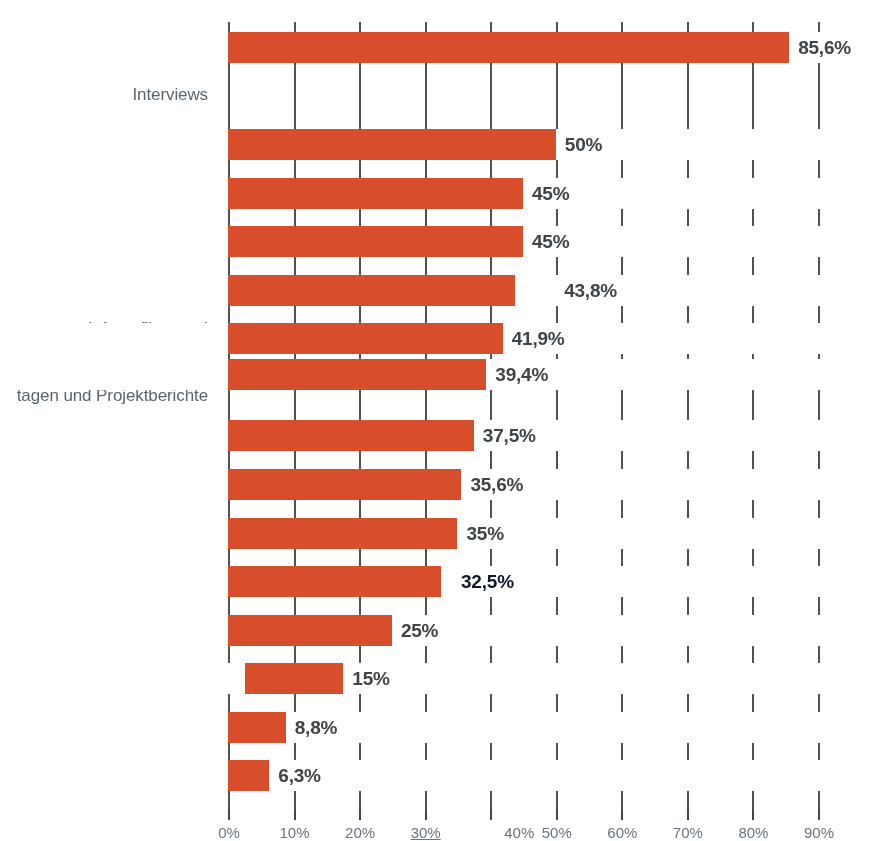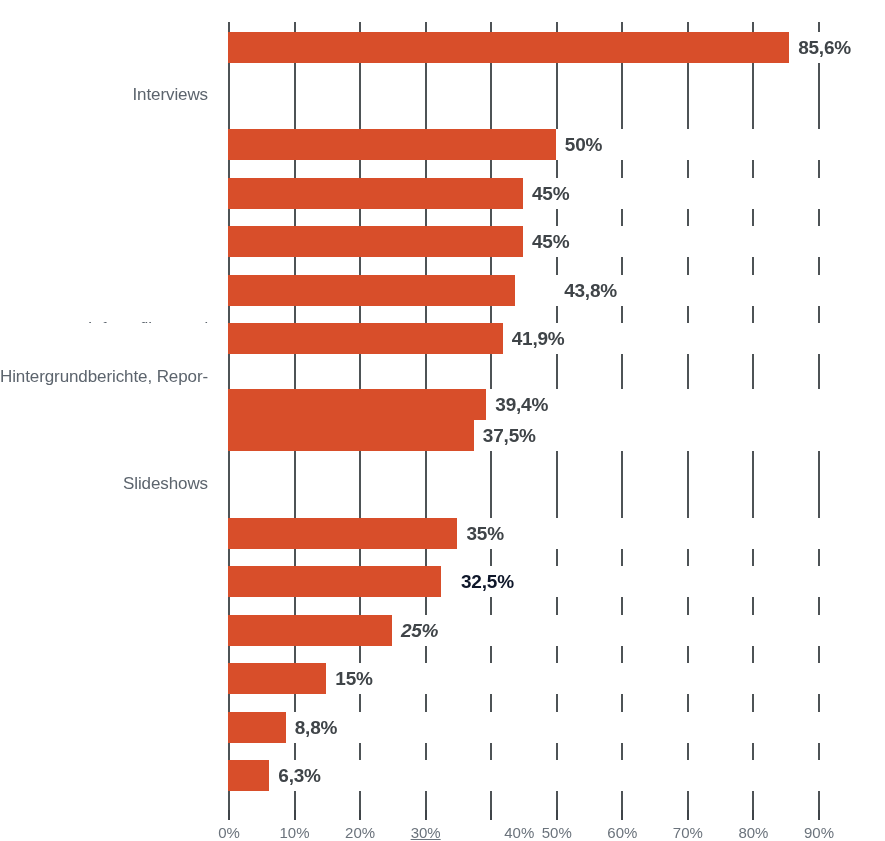--- a/index.html
+++ b/index.html
@@ -229,46 +229,51 @@
         <div class="row" style="top: 242.75px;">
           <div class="row-mask"></div>
           <div class="bar" style="width: 287.133px; background-color: rgb(216, 78, 42);"></div>
           <div class="bar-value" style="left: 287.133px; color: rgb(63, 68, 72); margin-left: 40px;">43,8%</div>
         </div>
         <div class="row" style="top: 291.3px;">
           <div class="row-mask"></div>
           <div class="bar" style="width: 274.678px; background-color: rgb(216, 78, 42);"></div>
           <div class="bar-value" style="left: 274.678px; color: rgb(63, 68, 72);">41,9%</div>
         </div>
-        <div class="row" style="top: 357px;">
+        <div class="row" style="top: 327px;">
           <div class="row-mask"></div>
           <div class="bar" style="width: 258.289px; background-color: rgb(216, 78, 42);"></div>
           <div class="bar-value" style="left: 258.289px; color: rgb(63, 68, 72);">39,4%</div>
         </div>
         <div class="row" style="top: 388.4px;">
           <div class="row-mask"></div>
           <div class="bar" style="width: 245.833px; background-color: rgb(216, 78, 42);"></div>
           <div class="bar-value" style="left: 245.833px; color: rgb(63, 68, 72);">37,5%</div>
         </div>
+        <div class="row" style="top: 436.95px;">
+          <div class="row-mask"></div>
+          <div class="bar" style="width: 233.378px; background-color: rgb(216, 78, 42);"></div>
+          <div class="bar-value" style="left: 233.378px; color: rgb(63, 68, 72);">35,6%</div>
+        </div>
         <div class="row" style="top: 485.5px;">
           <div class="row-mask"></div>
           <div class="bar" style="width: 229.444px; background-color: rgb(216, 78, 42);"></div>
           <div class="bar-value" style="left: 229.444px; color: rgb(63, 68, 72);">35%</div>
         </div>
         <div class="row" style="top: 534.05px;">
           <div class="row-mask"></div>
           <div class="bar" style="width: 213.056px; background-color: rgb(216, 78, 42);"></div>
           <div class="bar-value" style="left: 224px; color: #0f172a;">32,5%</div>
         </div>
         <div class="row" style="top: 582.6px;">
           <div class="row-mask"></div>
           <div class="bar" style="width: 163.889px; background-color: rgb(216, 78, 42);"></div>
-          <div class="bar-value" style="left: 163.889px; color: rgb(63, 68, 72); font-style: italic;">25%</div>
-        </div>
-        <div class="row" style="top: 631.15px;">
+          <div class="bar-value" style="left: 163.889px; color: rgb(63, 68, 72);">25%</div>
+        </div>
+        <div class="row" style="top: 631.15px; margin-left: 17px;">
           <div class="row-mask"></div>
           <div class="bar" style="width: 98.3333px; background-color: rgb(216, 78, 42);"></div>
           <div class="bar-value" style="left: 98.3333px; color: rgb(63, 68, 72);">15%</div>
         </div>
         <div class="row" style="top: 679.7px;">
           <div class="row-mask"></div>
           <div class="bar" style="width: 57.6889px; background-color: rgb(216, 78, 42);"></div>
           <div class="bar-value" style="left: 57.6889px; color: rgb(63, 68, 72);">8,8%</div>
         </div>
         <div class="row" style="top: 728.25px;">

